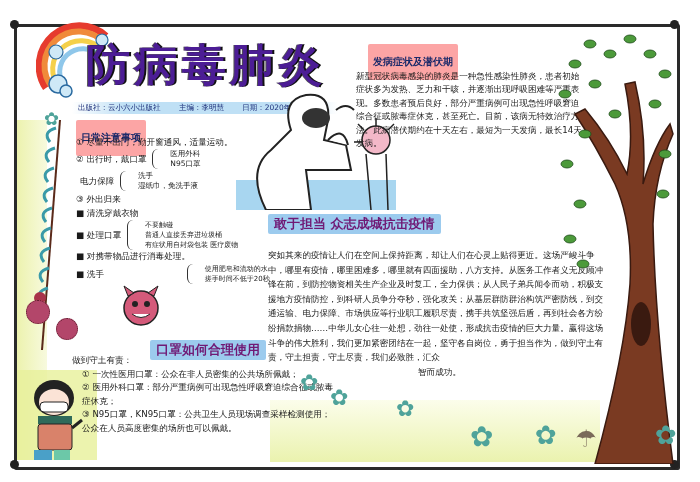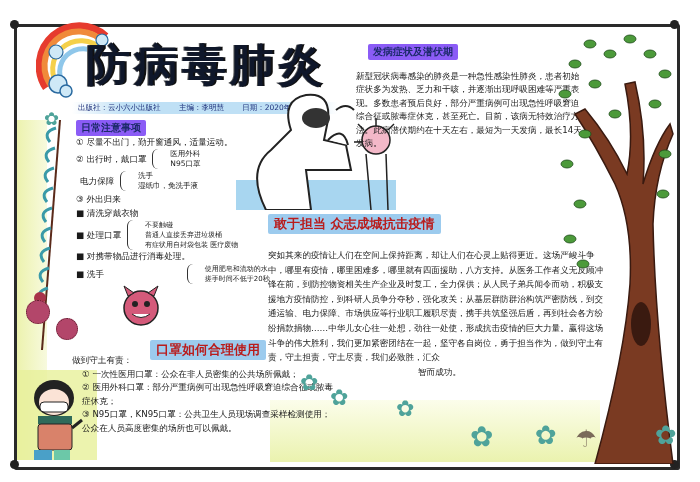--- a/index.html
+++ b/index.html
@@ -8,26 +8,26 @@
   
   .frame{position:absolute;left:14px;top:24px;width:660px;height:440px;border:3px solid #2a2a2a;border-radius:2px;background:#fff;}
   .corner{position:absolute;width:9px;height:9px;border-radius:50%;background:#222;}
   
   .wash-left{position:absolute;left:17px;top:120px;width:30px;height:340px;background:linear-gradient(90deg,#e9f0a0,#f6f9d8);opacity:.85;}
   .wash-bottom{position:absolute;left:270px;top:400px;width:330px;height:62px;background:linear-gradient(180deg,#fbfde6,#e5ef9a);opacity:.8;}
   .wash-kid{position:absolute;left:17px;top:370px;width:80px;height:90px;background:#e7f09a;opacity:.8;}
   
   .rainbow{position:absolute;left:36px;top:18px;width:80px;height:80px;}
   
-  .title{position:absolute;left:86px;top:36px;font-family:"DejaVu Sans",sans-serif;font-weight:bold;font-size:44px;letter-spacing:4px;color:#0f172a;text-shadow:2px 0 0 #111, -1px 0 0 #555;}
+  .title{position:absolute;left:86px;top:36px;font-family:"DejaVu Sans",sans-serif;font-weight:bold;font-size:44px;letter-spacing:4px;color:#4c1d95;text-shadow:2px 0 0 #111, -1px 0 0 #555;}
   .meta{position:absolute;left:72px;top:102px;font-size:7.5px;color:#1d2f7a;white-space:nowrap;background:linear-gradient(90deg,transparent,#bfe0f5 20%,#bfe0f5 80%,transparent);padding:1px 6px;}
   .meta span{margin-right:16px;}
   
-  .hdr{position:absolute;font-size:10px;font-weight:bold;color:#1c2a6a;background:#8b5cf6;padding:1px 5px;border-radius:2px;}
-  .hdr.big{font-size:13px;color:#b91c1c;background:#9ccbee;padding:1px 6px;}
+  .hdr{position:absolute;font-size:10px;font-weight:bold;color:#1c2a6a;background:#fca5a5;padding:11px 5px;border-radius:2px;}
+  .hdr.big{font-size:13px;color:#701a75;background:#9ccbee;padding:1px 6px;}
   
   .hand{position:absolute;font-size:8.6px;line-height:13.4px;color:#1a1a1a;font-family:"DejaVu Sans",sans-serif;}
   .notes{left:76px;top:136px;width:200px;}
   .notes div{white-space:nowrap;}
   .brace{display:inline-block;vertical-align:middle;font-size:7.5px;line-height:10px;border-left:1px solid #333;border-radius:6px 0 0 6px;padding-left:17px;margin-left:3px;}
   .sub{padding-left:4px;}
   
   .spiral{position:absolute;left:36px;top:120px;width:30px;height:230px;}
   
   .symptoms{left:356px;top:70px;width:226px;text-indent:0;}

